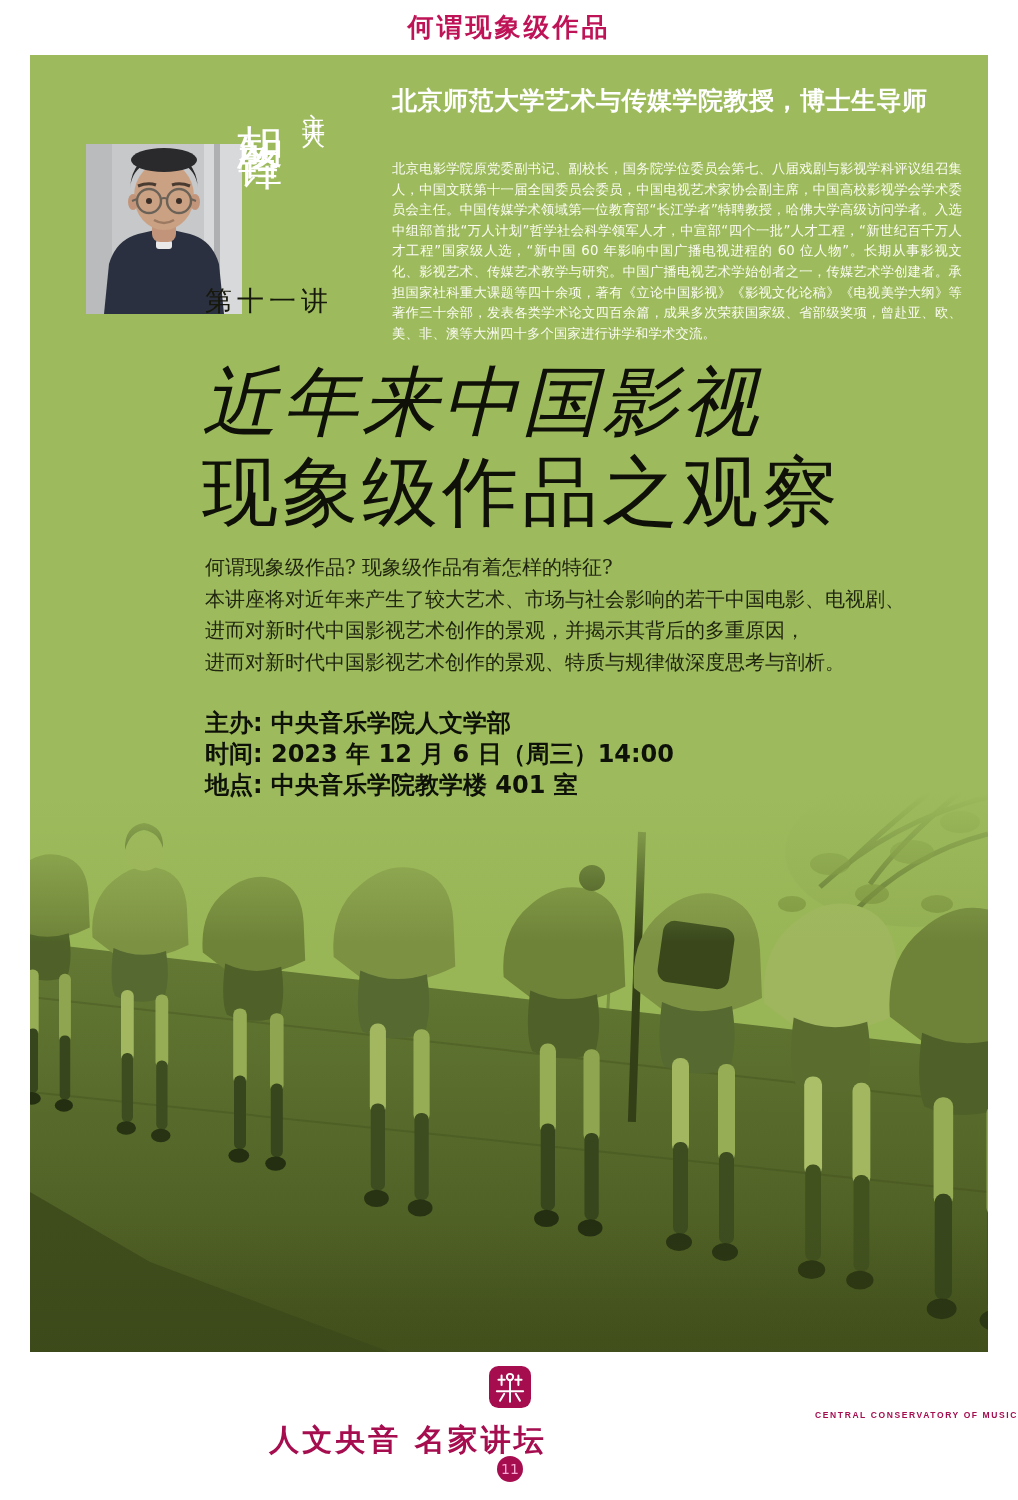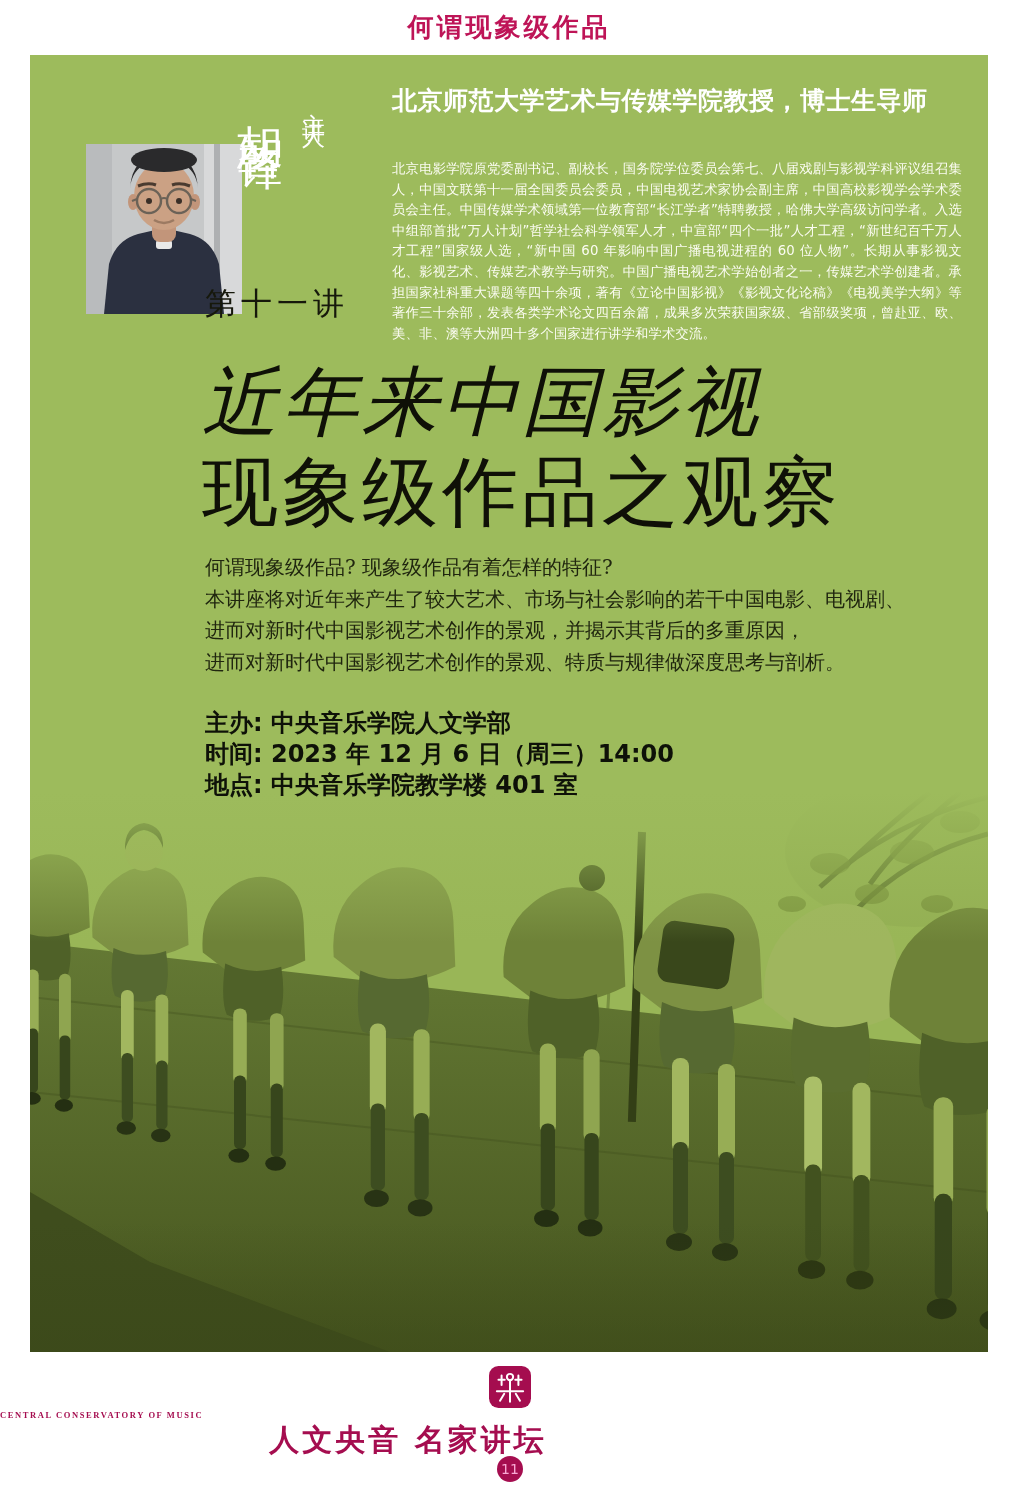--- a/index.html
+++ b/index.html
@@ -19,35 +19,35 @@
     font-family:"DejaVu Serif","Liberation Serif",serif;}
   .vrole{left:302px;top:94px;writing-mode:vertical-rl;text-orientation:upright;
     color:#ffffff;font-size:23px;letter-spacing:7px;line-height:1;
     font-family:"DejaVu Serif","Liberation Serif",serif;}
   
   .affiliation{left:392px;top:84px;width:575px;color:#ffffff;
     font-size:25px;font-weight:bold;letter-spacing:.5px;}
   .bio{left:392px;top:120px;width:570px;color:#FBFCF2;
     font-size:13.3px;line-height:20.6px;text-align:justify;letter-spacing:.2px;margin-top:39px;}
   
-  .lecture-no{left:205px;top:283px;color:#16180b;font-size:31px;font-weight:500;letter-spacing:5px;}
+  .lecture-no{left:205px;top:283px;color:#16180b;font-size:27px;font-weight:500;letter-spacing:5px;}
   .title-l1,.title-l2{left:202px;color:#0f1007;font-size:76px;letter-spacing:4px;
     font-family:"DejaVu Serif","Liberation Serif",serif;font-weight:500;white-space:nowrap;}
   .title-l1{top:352px;font-style:italic;}
   .title-l2{top:442px;}
   .desc{left:205px;top:552px;color:#20260f;font-size:20px;line-height:31.5px;
     font-family:"DejaVu Serif","Liberation Serif",serif;white-space:nowrap;}
   .details{left:205px;top:708px;color:#0e1108;font-size:24px;font-weight:bold;line-height:31px;white-space:nowrap;}
   
   .scene{left:0;bottom:0;width:958px;height:560px;}
   
   .logo{left:489px;top:1366px;width:42px;height:42px;}
-  .org-en{left:0;top:1410px;width:1018px;text-align:left;color:#A50D4F;
+  .org-en{left:0;top:1410px;width:1018px;text-align:right;color:#A50D4F;
     font-size:8.5px;font-weight:bold;letter-spacing:1.6px;
-    font-family:Liberation Serif, serif;}
+    font-family:Liberation Sans, sans-serif;}
   .series{left:0;top:1420px;width:816px;text-align:center;color:#A50D4F;
     font-size:30px;font-weight:bold;letter-spacing:3px;
     font-family:"DejaVu Serif","Liberation Serif",serif;}
   .badge{left:497px;top:1456px;width:26px;height:26px;border-radius:50%;background:#A50D4F;
     color:#f9a8d4;font-size:14px;font-weight:normal;text-align:center;line-height:26px;}
 </style>
 </head>
 <body>
 
 <div class="poster">

